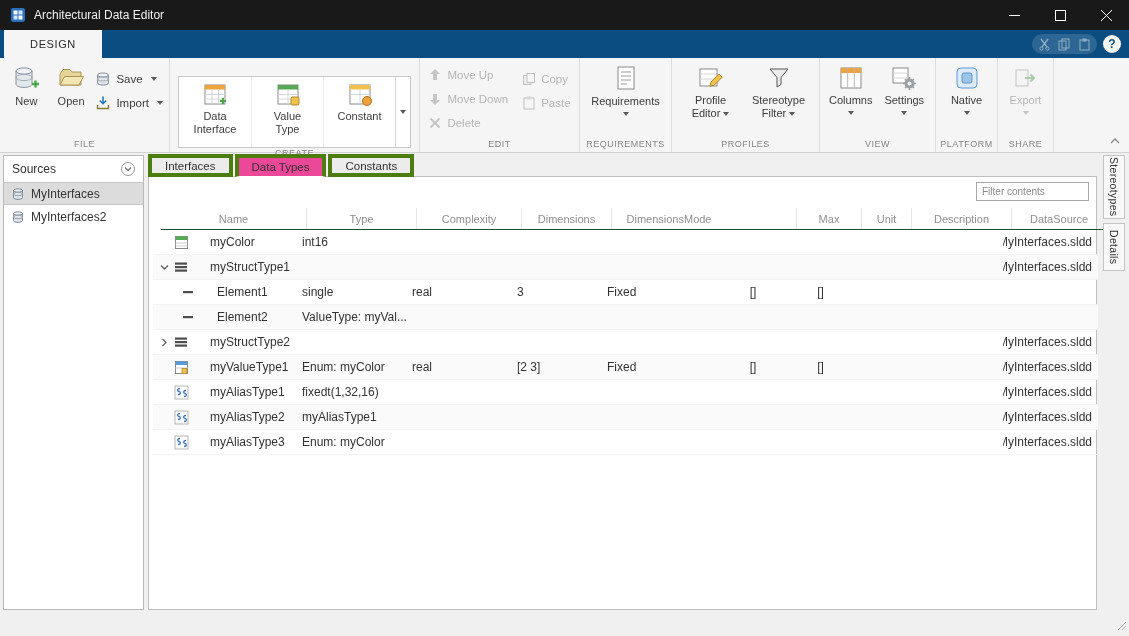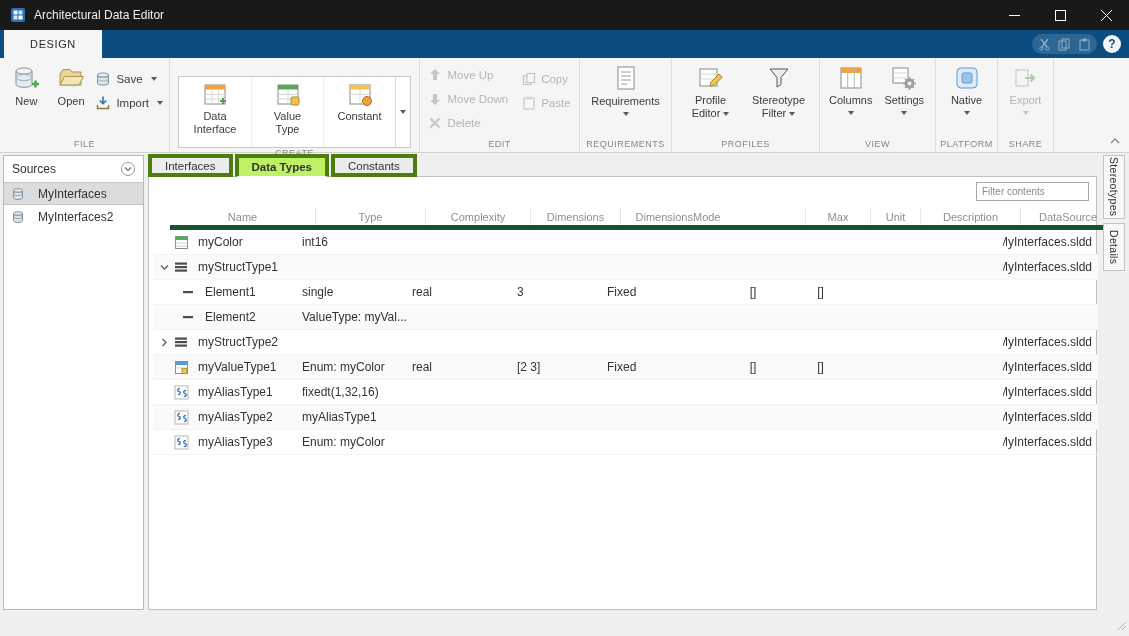--- a/index.html
+++ b/index.html
@@ -43,47 +43,47 @@
     text-align:center;line-height:1.15;gap:3px}
   .gitem + .gitem{border-left:1px solid #eee}
   .gdrop{width:15px;border-left:1px solid #d5d5d5;display:flex;align-items:center;justify-content:center}
   .ribbon-collapse{position:absolute;right:8px;bottom:4px}
 
   
   .sources-panel{position:absolute;left:3px;top:155px;width:141px;bottom:26px;background:#fff;border:1px solid #b9b9b9}
   .sources-header{height:26px;display:flex;align-items:center;padding:0 8px;font-size:12px;color:#333}
   .collapse-circle{margin-left:auto;width:14px;height:14px;border:1px solid #9a9a9a;border-radius:50%;
     display:flex;align-items:center;justify-content:center}
-  .source-item{height:23px;display:flex;align-items:center;gap:13px;padding:0 7px;font-size:12px;color:#333}
+  .source-item{height:23px;display:flex;align-items:center;gap:6px;padding:0 7px;font-size:12px;color:#333}
   .source-item.selected{background:#dcdcdc;border-top:1px solid #c6c6c6;border-bottom:1px solid #c6c6c6}
 
   
   .ctabs{position:absolute;left:148px;top:154px;height:23px;display:flex;gap:2px;z-index:2}
   .ctab{padding:0 13px;font-size:11.5px;display:flex;align-items:center;background:#ececec;border:4px solid #4d7c0f;color:#333}
-  .ctab.active{background:#bef264;font-weight:bold;border-bottom:1px solid #fff}
+  .ctab.active{background:#ec4899;font-weight:normal;border-bottom:1px solid #fff}
 
   
   .main-panel{position:absolute;left:148px;top:176px;right:32px;bottom:26px;background:#fff;border:1px solid #c0c0c0}
   .filter-input{position:absolute;top:5px;right:7px;width:113px;height:19px;border:1px solid #a9a9a9;font-size:10px;
     padding:0 5px;font-family:"Liberation Sans",sans-serif;color:#333}
   .filter-input::placeholder{color:#8a8a8a}
-  .thead{position:absolute;left:21px;top:31px;height:22px;display:flex;border-bottom:5px solid #14532d}
+  .thead{position:absolute;left:12px;top:31px;height:22px;display:flex;border-bottom:1px solid #14532d}
   .th{font-size:11px;color:#8f8f8f;display:flex;align-items:center;justify-content:center;border-left:1px solid #e7e7e7;
     overflow:hidden;white-space:nowrap}
   .th:first-child{border-left:none}
   .rows{position:absolute;left:4px;top:53px}
   .trow{display:flex;height:25px;align-items:center;border-bottom:1px solid #f3f3f3}
   .trow.alt{background:#fafafa}
   .td{font-size:12px;color:#333;overflow:hidden;white-space:nowrap;display:flex;align-items:center;padding:0 4px}
   .td.center{justify-content:center}
   .td.right{justify-content:flex-end;padding-right:6px}
   .namecell{display:flex;align-items:center;gap:0}
   .exp{width:15px;display:flex;align-items:center;justify-content:center;flex:0 0 15px}
   .rowicon{width:18px;display:flex;align-items:center;justify-content:center;flex:0 0 18px}
-  .nlabel{margin-left:8px}
+  .nlabel{margin-left:20px}
 
   
   .vtab{position:absolute;left:1103px;width:22px;background:#f8f8f8;border:1px solid #c4c4c4;
     writing-mode:vertical-rl;font-size:10.5px;color:#333;display:flex;align-items:center;justify-content:center;letter-spacing:.3px}
   .vtab.stereo{top:155px;height:64px}
   .vtab.details{top:223px;height:48px}
 
   .grip{position:absolute;right:2px;bottom:2px}
 </style>
 </head>

